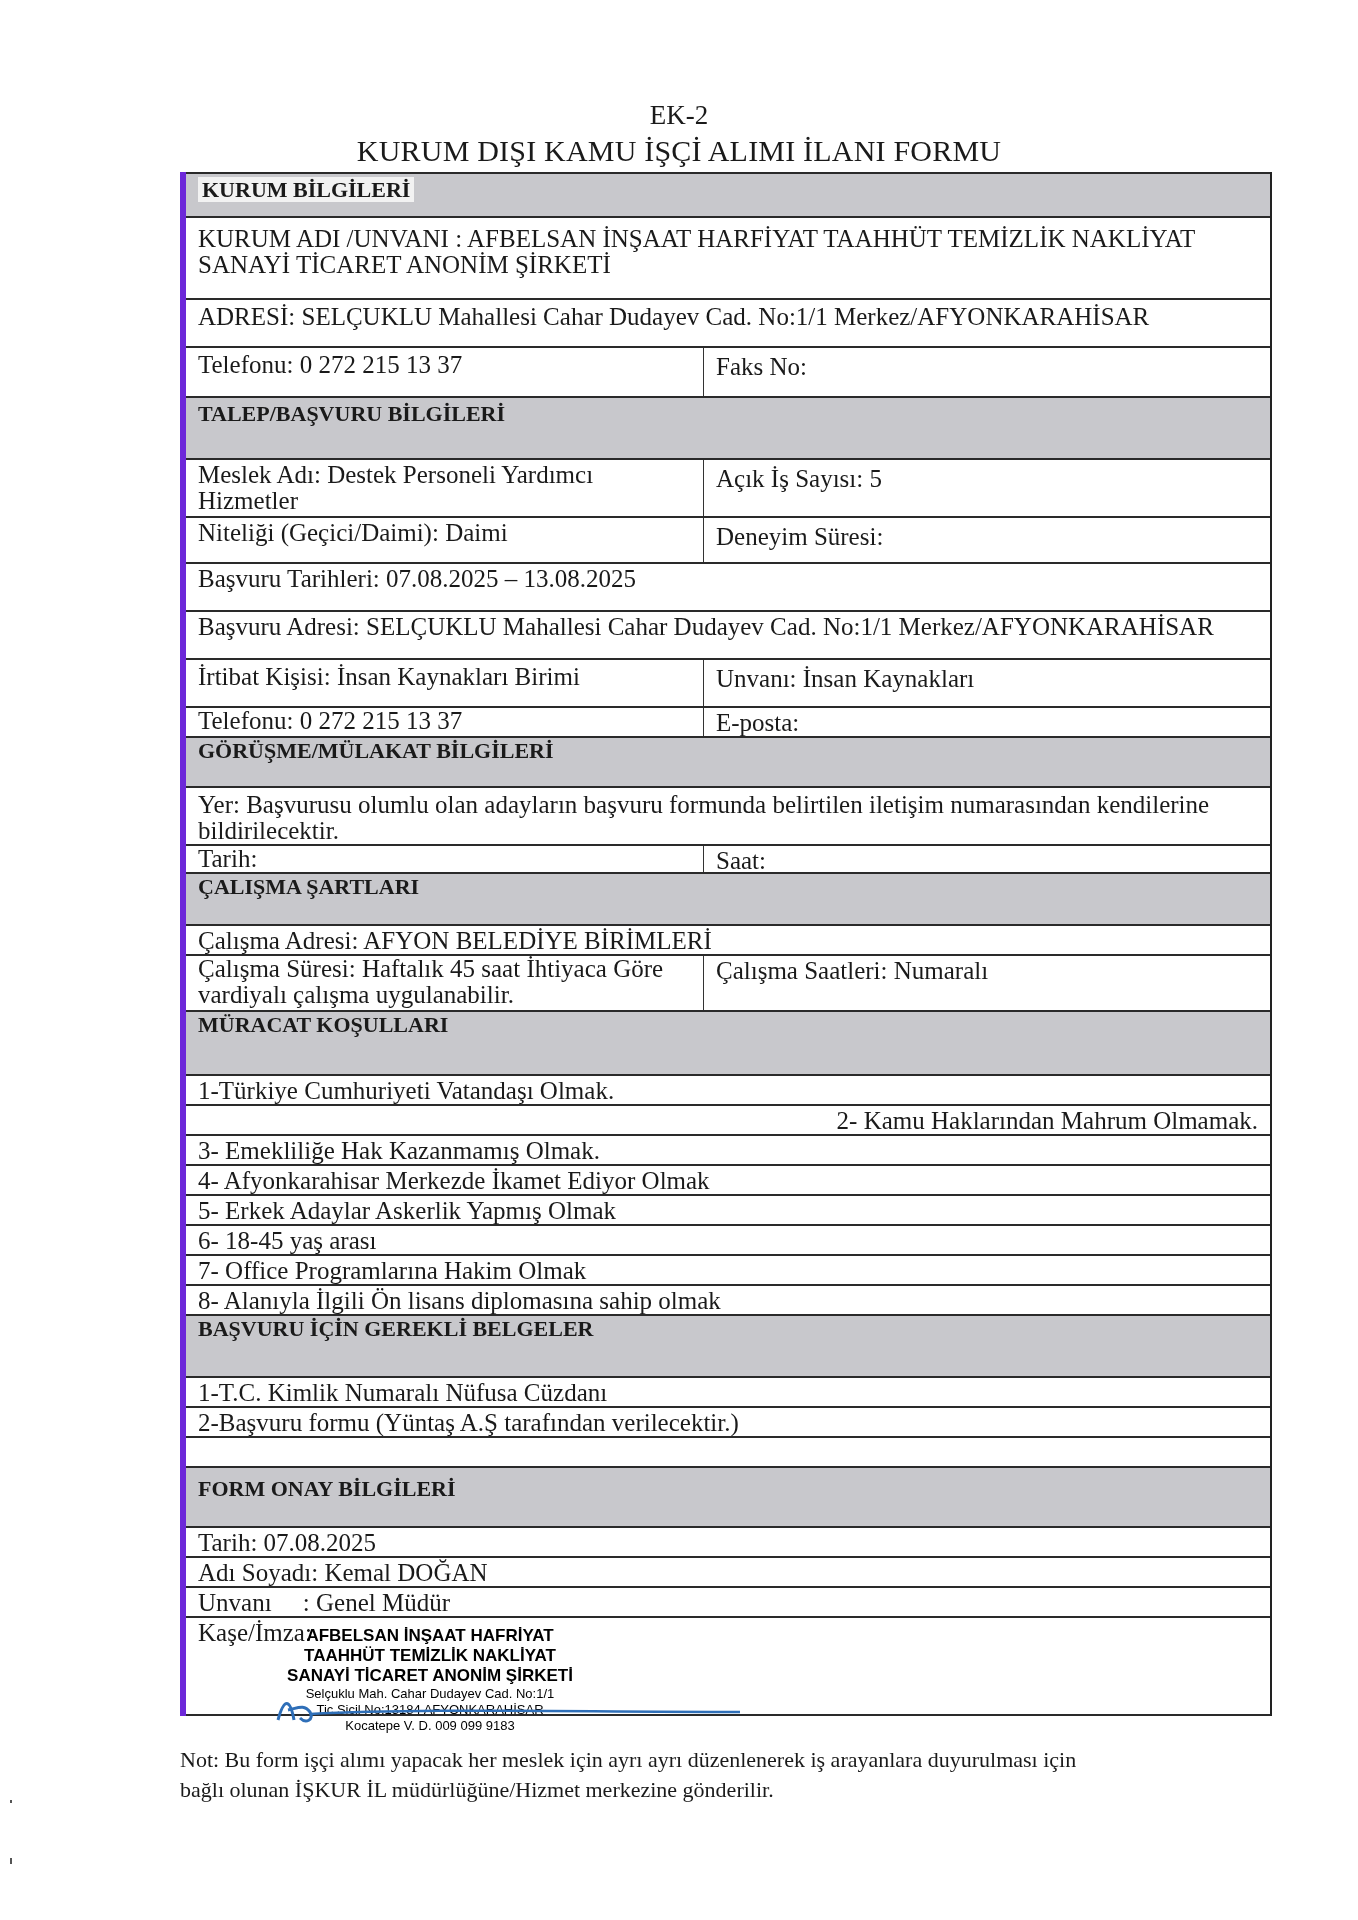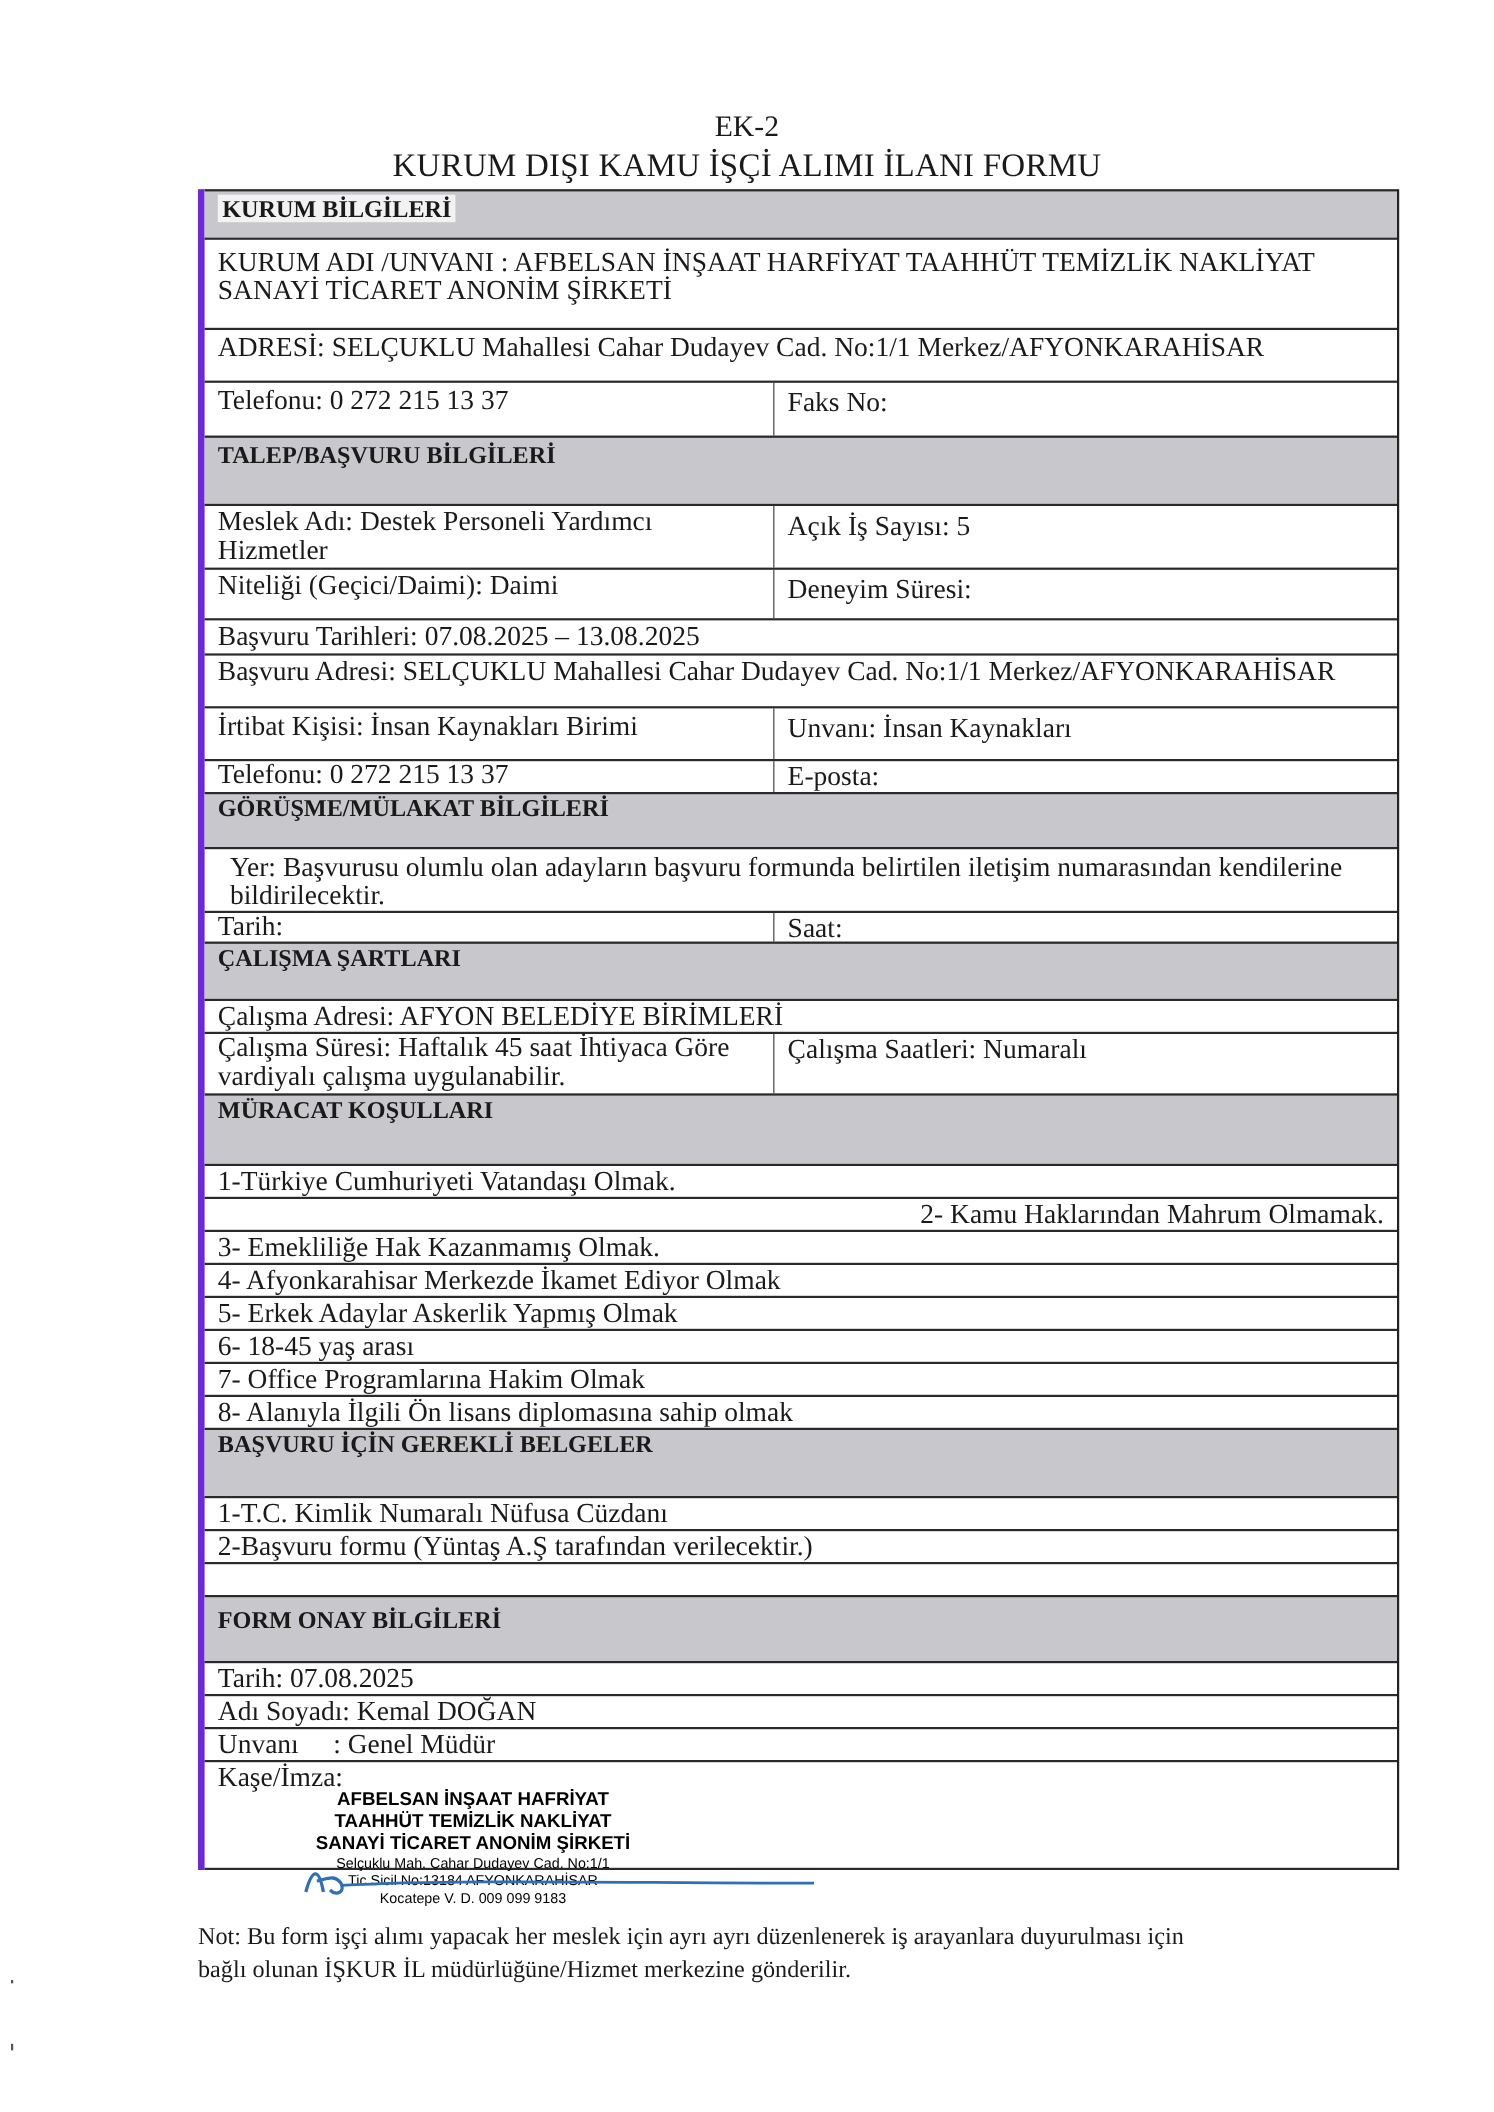--- a/index.html
+++ b/index.html
@@ -63,39 +63,39 @@
     <div class="cell left">
       <div>Meslek Adı: Destek Personeli Yardımcı</div>
       <div>Hizmetler</div>
     </div>
     <div class="cell right">Açık İş Sayısı: 5</div>
   </div>
   <div class="row" style="height:46px;">
     <div class="cell left">Niteliği (Geçici/Daimi):  Daimi</div>
     <div class="cell right">Deneyim Süresi:</div>
   </div>
-  <div class="row" style="height:32px;">
+  <div class="row" style="height:48px;">
     <div class="cell full">Başvuru Tarihleri: 07.08.2025 – 13.08.2025</div>
   </div>
   <div class="row" style="height:48px;">
     <div class="cell full">Başvuru Adresi: SELÇUKLU Mahallesi Cahar Dudayev Cad. No:1/1 Merkez/AFYONKARAHİSAR</div>
   </div>
   <div class="row" style="height:48px;">
     <div class="cell left" style="padding-top:4px;">İrtibat Kişisi: İnsan Kaynakları Birimi</div>
     <div class="cell right">Unvanı: İnsan Kaynakları</div>
   </div>
   <div class="row" style="height:30px;">
     <div class="cell left" style="padding-top:0;">Telefonu: 0 272 215 13 37</div>
     <div class="cell right" style="padding-top:2px;">E-posta:</div>
   </div>
 
   <div class="row section" style="height:50px;">
     <div class="cell full" style="padding-top:0;">GÖRÜŞME/MÜLAKAT BİLGİLERİ</div>
   </div>
-  <div class="row" style="height:58px;padding-left:11px;">
+  <div class="row" style="height:58px;">
     <div class="cell full" style="padding-top:4px;">
       <div>Yer: Başvurusu olumlu olan adayların başvuru formunda belirtilen iletişim numarasından kendilerine</div>
       <div>bildirilecektir.</div>
     </div>
   </div>
   <div class="row" style="height:28px;">
     <div class="cell left" style="padding-top:0;">Tarih:</div>
     <div class="cell right" style="padding-top:2px;">Saat:</div>
   </div>
 

